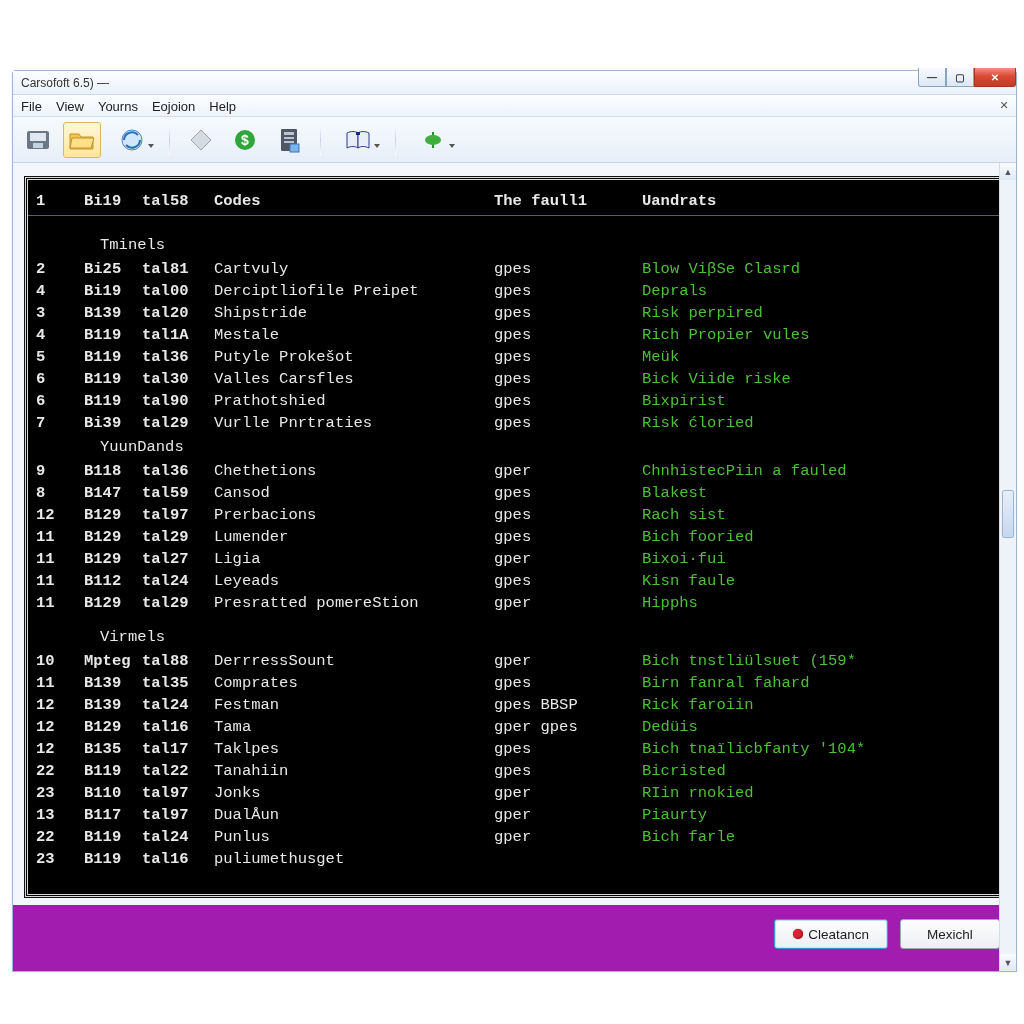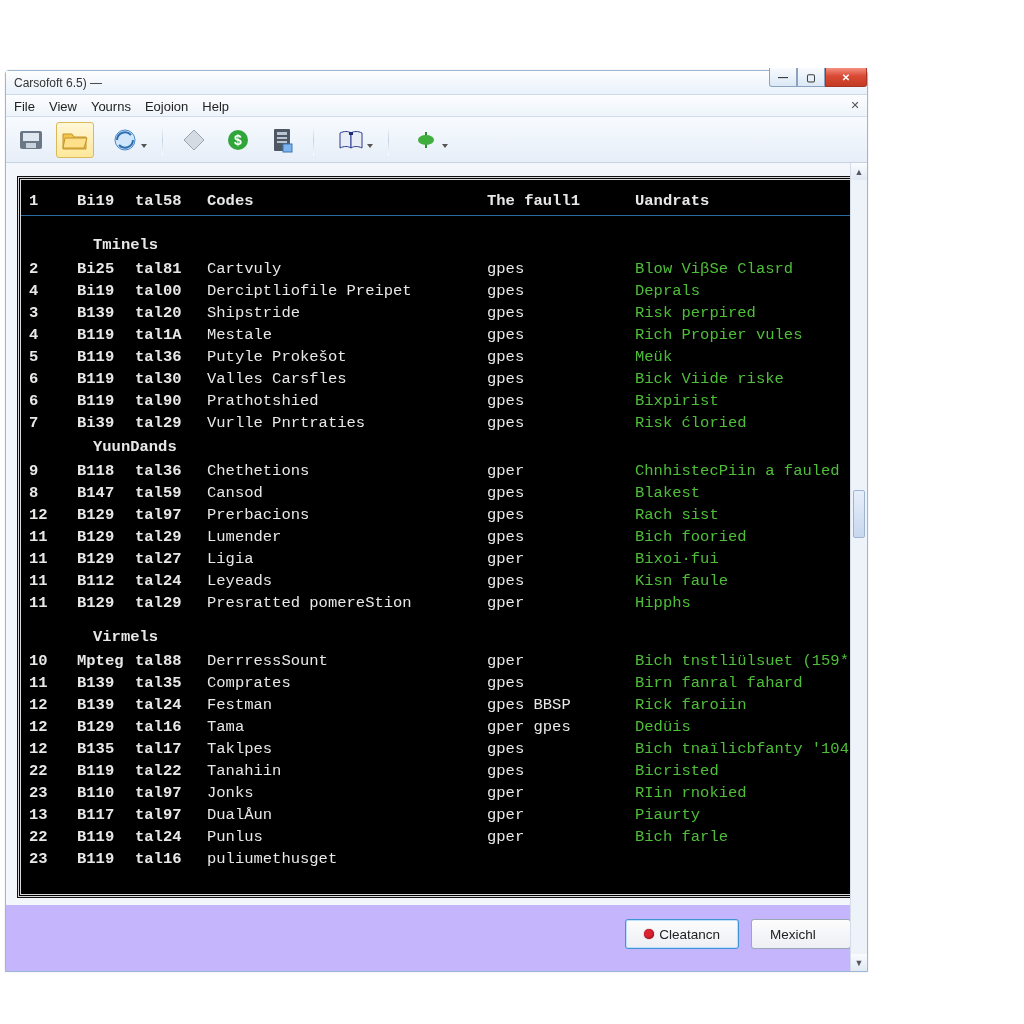--- a/index.html
+++ b/index.html
@@ -5,25 +5,25 @@
   * { box-sizing: border-box; }
   html, body {
     margin: 0; padding: 0;
     width: 1024px; height: 1024px;
     font-family: "Segoe UI", Tahoma, sans-serif;
     background: #fff;
     overflow: hidden;
   }
   .window {
     position: absolute;
-    left: 5px; top: 70px;
-    width: 863px;
+    left: 12px; top: 70px;
+    width: 1005px;
     border: 1px solid #9db6d4;
     border-radius: 4px 4px 0 0;
-    background: #c4b5fd;
+    background: #a21caf;
     box-shadow: 0 0 0 1px rgba(0,0,0,0.03);
   }
   .titlebar {
     height: 24px;
     background: linear-gradient(#fdfefe, #e9f1fb);
     border-bottom: 1px solid #cdd9e8;
     display: flex;
     align-items: center;
     padding: 0 4px;
     font-size: 12px;
@@ -131,21 +131,21 @@
   }
   .hdr-row {
     color:#e8e8e8;
     font-weight:bold;
     border-bottom:1px solid #2a6aa0;
     padding-bottom:3px; margin-bottom:6px;
     padding-top:6px;
   }
   .hdr-row .c-fault { color:#e8e8e8;}
   .section {
-    color:#e8e8e8; font-weight:bold;
+    color:#e8e8e8; font-weight:normal;
     padding: 2px 0 2px 72px;
   }
   .row .c-n { color:#e8e8e8; font-weight:bold;}
   .row .c-b { color:#e8e8e8; font-weight:bold;}
   .row .c-t { color:#e8e8e8; font-weight:bold;}
   .row .c-code { color:#e8e8e8;}
   .row .c-fault { color:#e8e8e8;}
   .row .c-u { color:#4fbf3a;}
   .spacer { height:10px; }
 
@@ -154,21 +154,21 @@
     gap:12px;
     padding: 14px 16px 22px 0;
   }
   .btn {
     min-width:100px; height:30px;
     padding: 0 18px;
     border:1px solid #9aa8b8;
     border-radius:3px;
     background: linear-gradient(#fdfdfd,#eceff3);
     font-size:13.5px;
-    display:flex; align-items:center; justify-content:space-between;
+    display:flex; align-items:center; justify-content:center;
     gap:5px;
     color:#222;
   }
   .btn.primary { border:1px solid #3d94d6; box-shadow: inset 0 0 0 1px #bfe0fb; }
   .btn .dot { width:10px;height:10px;border-radius:50%;background:#d23; box-shadow:inset -1px -1px 2px rgba(0,0,0,.3), 0 0 1px #800;}
   
   .vscroll {
     position:absolute;
     right:0; top:0; bottom:0;
     width:17px;

